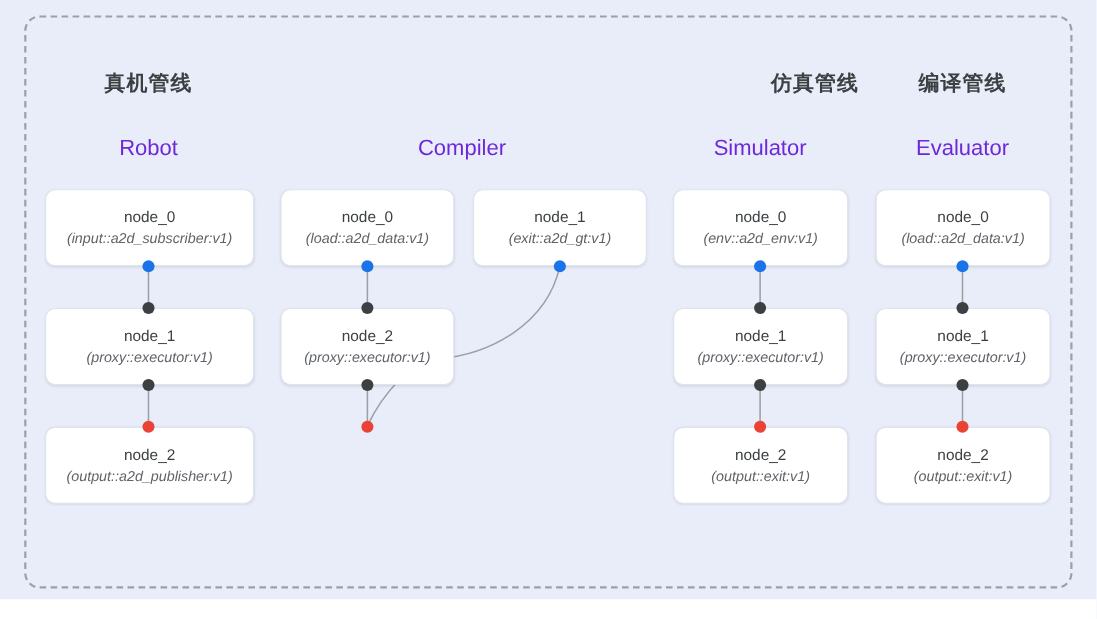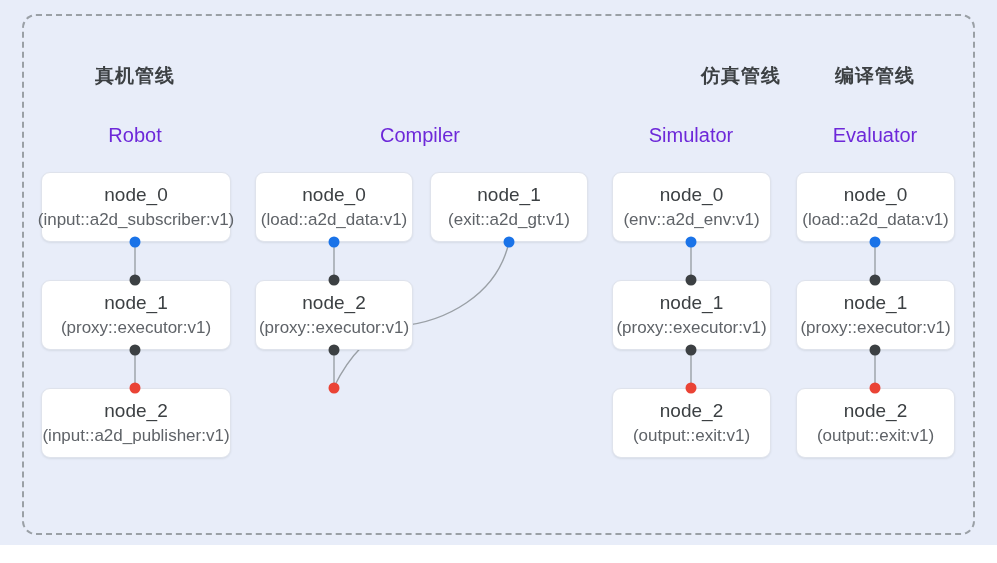--- a/index.html
+++ b/index.html
@@ -52,30 +52,31 @@
     border-radius: 9px;
     box-shadow: 0 1px 2px rgba(60,64,67,0.10);
     box-sizing: border-box;
     display: flex;
     flex-direction: column;
     align-items: center;
     justify-content: center;
     gap: 5px;
   }
   .node-name {
-    font-size: 19px;
+    font-size: 14px;
     color: #3c4043;
     line-height: 1.1;
     white-space: nowrap;
   }
   .node-type {
-    font-size: 17px;
+    font-size: 13px;
     color: #5f6368;
     line-height: 1.1;
     white-space: nowrap;
+    font-style: italic;
   }
   .port {
     position: absolute;
     width: 11px;
     height: 11px;
     border-radius: 50%;
     transform: translate(-50%, -50%);
   }
   .port.blue  { background: #1a73e8; }
   .port.black { background: #3c4043; }
@@ -129,21 +130,21 @@
 
   <div class="node-box" style="left:41px; top:280px; width:190px; height:70px;">
     <div class="node-name">node_1</div>
     <div class="node-type">(proxy::executor:v1)</div>
   </div>
   <div class="port black" style="left:135px; top:280px;"></div>
   <div class="port black" style="left:135px; top:350px;"></div>
 
   <div class="node-box" style="left:41px; top:388px; width:190px; height:70px;">
     <div class="node-name">node_2</div>
-    <div class="node-type">(input::a2d_publisher:v1)</div>
+    <div class="node-type">(output::a2d_publisher:v1)</div>
   </div>
   <div class="port red" style="left:135px; top:388px;"></div>
 
   <div class="col-title-en" style="left:330px; top:124px; width:180px;">Compiler</div>
 
   <div class="node-box" style="left:255px; top:172px; width:158px; height:70px;">
     <div class="node-name">node_0</div>
     <div class="node-type">(load::a2d_data:v1)</div>
   </div>
   <div class="port blue" style="left:334px; top:242px;"></div>

